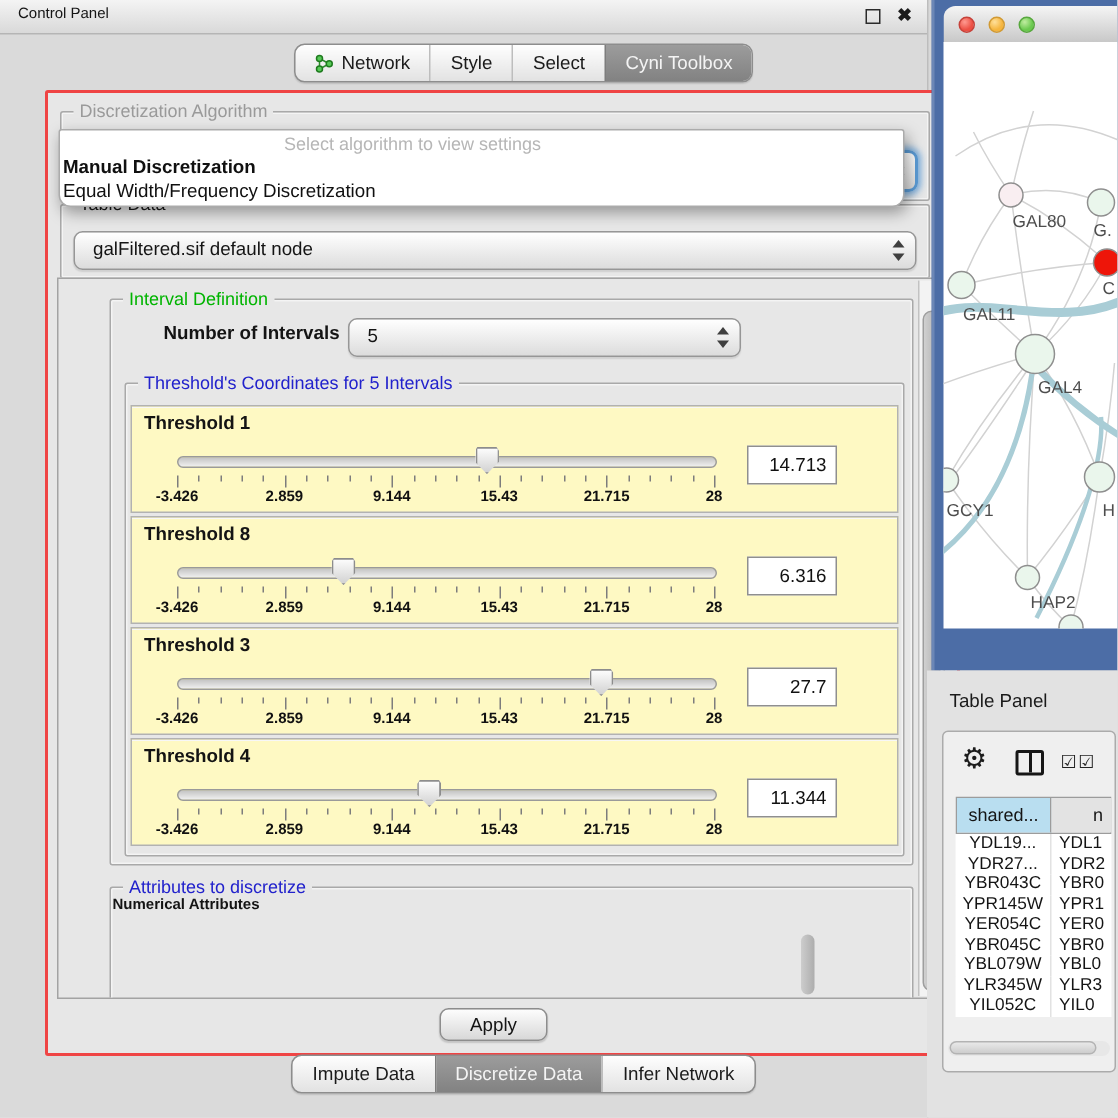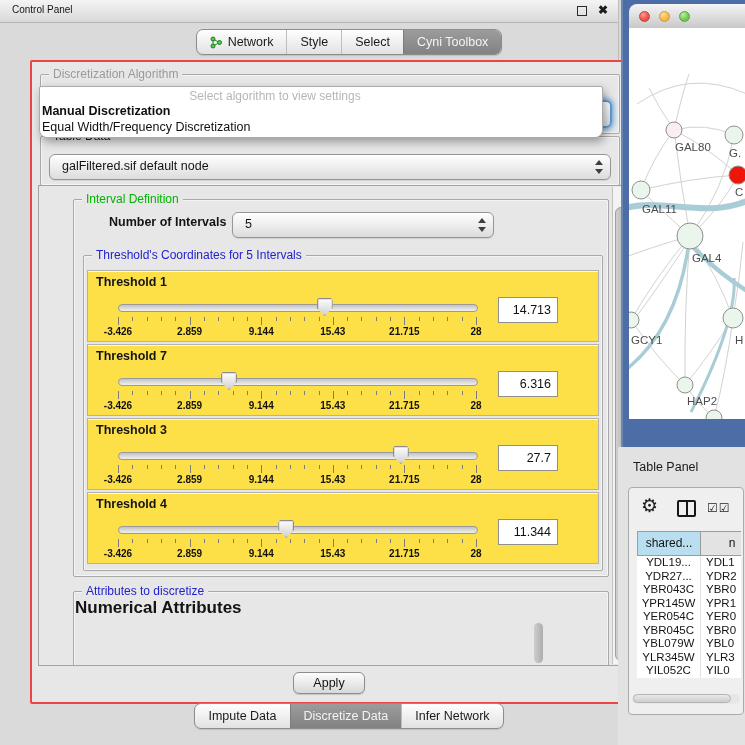--- a/index.html
+++ b/index.html
@@ -41,37 +41,37 @@
     border:1px solid #ababab;border-radius:2px 2px 8px 8px;box-shadow:2px 4px 10px rgba(0,0,0,.35);z-index:40;}
   .popup-hint{position:absolute;left:40px;top:2px;width:390px;text-align:center;font-size:12px;color:#b6b6b6;}
   .popup-item{position:absolute;left:2px;white-space:nowrap;font-size:12.5px;color:#101010;}
   .popup-item.bold{font-weight:bold;top:17px;}
   .popup-item:not(.bold){top:33px;}
   
   .scroll-area{position:absolute;left:6px;top:123px;width:590px;height:479px;background:#e7e7e7;
     border:1px solid #a3a3a3;overflow:hidden;}
   .noi-label{position:absolute;left:70px;top:29px;font-size:12.5px;font-weight:bold;color:#141414;}
   
-  .th-panel{position:absolute;left:48px;width:510px;height:70px;background:#fde047;
+  .th-panel{position:absolute;left:48px;width:510px;height:70px;background:#fef9c3;
     border:1px solid #b2b2b2;box-shadow:inset 0 1px 0 #f7f7f7;}
   .th-label{position:absolute;left:8px;top:4px;font-size:12.5px;font-weight:bold;color:#141414;}
   .th-track{position:absolute;left:30px;top:33px;width:358px;height:6px;border:1px solid #9a9a9a;border-radius:4px;
     background:linear-gradient(#c3c3c3,#f0f0f0);}
   .th-thumb{position:absolute;top:27px;width:16px;height:18px;
     background:linear-gradient(#ffffff,#cfcfcf);
     clip-path:polygon(10% 0,90% 0,100% 14%,100% 55%,50% 100%,0 55%,0 14%);
     box-shadow:inset 0 0 0 1.2px #8d8d8d;}
   .th-ticks{position:absolute;left:30px;top:46px;width:358px;height:9px;}
   .tick{position:absolute;top:0;width:1px;height:4px;background:#7d7d7d;}
   .tick.major{height:8px;}
   .tick-label{position:absolute;top:55px;transform:translateX(-50%);font-size:10px;font-weight:bold;color:#111;}
   .th-value{position:absolute;left:410px;top:26px;width:52px;height:24px;background:#ffffff;border:1px solid #8f8f8f;
     font-size:12.5px;color:#111;text-align:right;line-height:24px;padding-right:6px;box-sizing:content-box;}
   
-  .attr-label{position:absolute;left:36px;top:412px;font-size:17px;font-weight:bold;color:#141414;}
+  .attr-label{position:absolute;left:36px;top:412px;font-size:10px;font-weight:bold;color:#141414;}
   .attr-list{position:absolute;left:44px;top:435px;width:464px;height:44px;background:#ffffff;border:1px solid #a5a5a5;overflow:hidden;}
   .attr-item{padding-left:8px;font-size:12px;line-height:15px;color:#141414;white-space:nowrap;}
   .list-vthumb{position:absolute;left:495px;top:437px;width:9px;height:40px;border-radius:5px;
     background:linear-gradient(90deg,#cdcdcd,#adadad);}
   
   .v-scrollbar{position:absolute;left:573px;top:1px;width:15px;height:477px;background:#f3f3f3;border-left:1px solid #c2c2c2;}
   .v-thumb{position:absolute;left:2px;top:20px;width:10px;height:452px;border-radius:6px;
     background:linear-gradient(90deg,#d0d0d0,#aeaeae);border:1px solid #9e9e9e;}
   .apply-btn{position:absolute;left:261px;top:610px;width:72px;height:22px;font-size:12.5px;color:#141414;
     font-family:"Liberation Sans",sans-serif;border:1px solid #8d8d8d;border-radius:6px;
@@ -232,21 +232,21 @@
               </div>
               <span class="tick-label" style="left: 30px;">-3.426</span>
               <span class="tick-label" style="left: 101.6px;">2.859</span>
               <span class="tick-label" style="left: 173.2px;">9.144</span>
               <span class="tick-label" style="left: 244.8px;">15.43</span>
               <span class="tick-label" style="left: 316.4px;">21.715</span>
               <span class="tick-label" style="left: 388px;">28</span>
               <div class="th-value">14.713</div>
             </div>
             <div class="th-panel" style="top: 158px;">
-              <div class="th-label">Threshold 7</div>
+              <div class="th-label">Threshold 8</div>
               <div class="th-track"></div>
               <div class="th-thumb" style="left: 132.979px;"></div>
               <div class="th-ticks">
                 <div class="tick major" style="left: 0px;"></div>
                 <div class="tick" style="left: 14.3px;"></div>
                 <div class="tick" style="left: 28.6px;"></div>
                 <div class="tick" style="left: 43px;"></div>
                 <div class="tick" style="left: 57.3px;"></div>
                 <div class="tick major" style="left: 71.6px;"></div>
                 <div class="tick" style="left: 85.9px;"></div>

